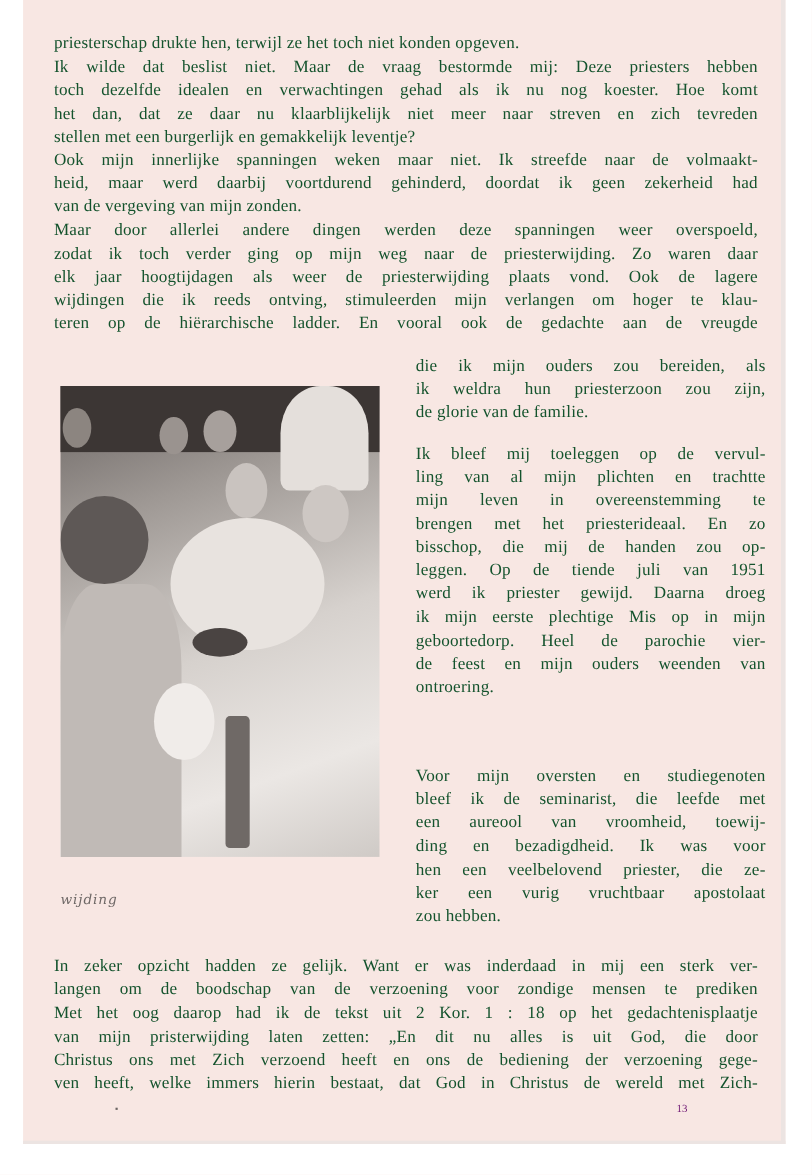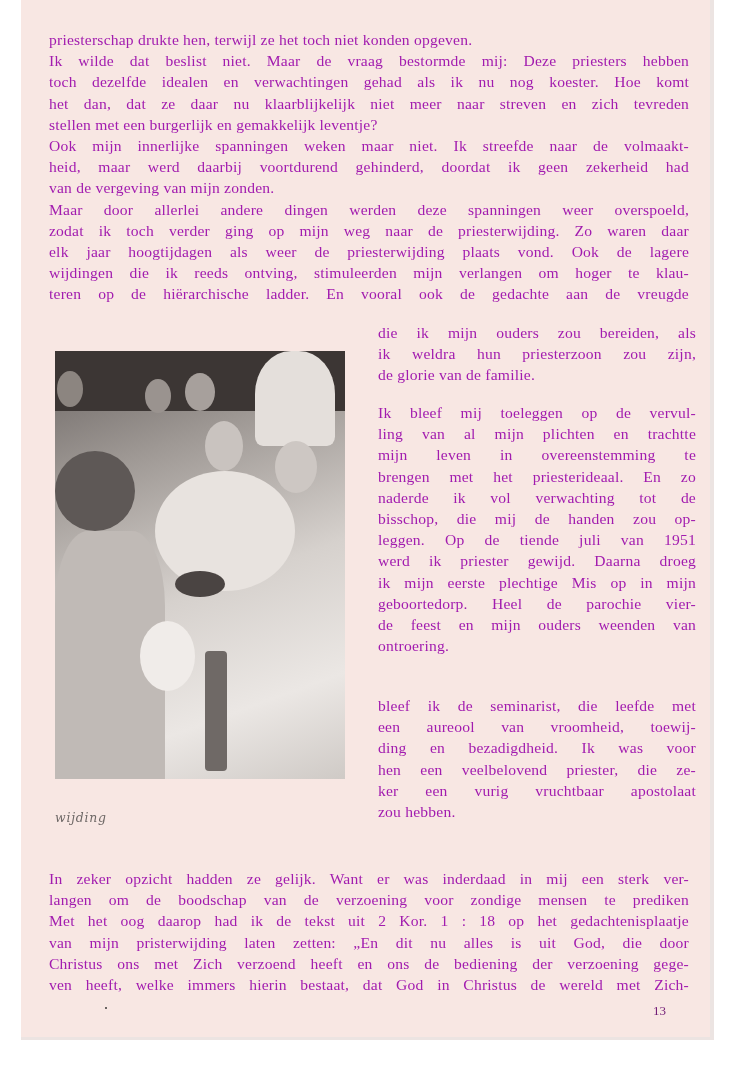--- a/index.html
+++ b/index.html
@@ -8,42 +8,42 @@
     font-family: "Liberation Serif", "DejaVu Serif", serif;
   }
   .page {
     position: absolute; left: 21px; top: 0; width: 693px; height: 1040px;
     background: #f8e7e3;
     border-right: 4px solid #ece4e2;
     border-bottom: 3px solid #ece4e2;
     box-sizing: border-box;
   }
   .text {
-    position: absolute; color: #a21caf;
+    position: absolute; color: #14532d;
     font-size: 15.6px; line-height: 21.2px; letter-spacing: 0.2px;
     text-align: justify;
   }
   .full { left: 28px; width: 640px; }
   .p-top { top: 29px; }
   .line { display: block; text-align: justify; text-align-last: justify; height: 21.2px; white-space: nowrap; }
   .line.last { text-align-last: left; }
   .right-col { left: 357px; width: 318px; }
   .photo {
     position: absolute; left: 34px; top: 351px; width: 290px; height: 428px;
     background: linear-gradient(160deg, #6a6462 0%, #9e9894 25%, #d6d1cd 55%, #ebe7e4 80%, #cfcac6 100%);
     overflow: hidden;
   }
   .photo .shape { position: absolute; border-radius: 50%; }
   .caption {
     position: absolute; left: 34px; top: 809px; width: 300px;
     font-family: "DejaVu Serif", serif; font-style: italic;
     font-size: 12.4px; line-height: 18px; color: #6e6866; letter-spacing: 0.8px;
   }
   .pagenum {
-    position: absolute; left: 632px; top: 1003px; font-size: 13px; color: #701a75;
+    position: absolute; left: 594px; top: 1003px; font-size: 10px; color: #701a75;
   }
   .dot { position: absolute; left: 84px; top: 1007px; width: 2px; height: 2px; background: #6a6462; }
 </style>
 </head>
 <body>
 
 <div class="page">
 
   <div class="text full p-top">
     <span class="line last">priesterschap drukte hen, terwijl ze het toch niet konden opgeven.</span>
@@ -65,31 +65,31 @@
     <span class="line">die ik mijn ouders zou bereiden, als</span>
     <span class="line">ik weldra hun priesterzoon zou zijn,</span>
     <span class="line last">de glorie van de familie.</span>
   </div>
 
   <div class="text right-col" style="top:402px;">
     <span class="line">Ik bleef mij toeleggen op de vervul-</span>
     <span class="line">ling van al mijn plichten en trachtte</span>
     <span class="line">mijn leven in overeenstemming te</span>
     <span class="line">brengen met het priesterideaal. En zo</span>
-    <span class="line">naderde ik vol verwachting tot de</span>
     <span class="line">bisschop, die mij de handen zou op-</span>
     <span class="line">leggen. Op de tiende juli van 1951</span>
     <span class="line">werd ik priester gewijd. Daarna droeg</span>
     <span class="line">ik mijn eerste plechtige Mis op in mijn</span>
     <span class="line">geboortedorp. Heel de parochie vier-</span>
     <span class="line">de feest en mijn ouders weenden van</span>
     <span class="line last">ontroering.</span>
   </div>
 
   <div class="text right-col" style="top:695px;">
+    <span class="line">Voor mijn oversten en studiegenoten</span>
     <span class="line">bleef ik de seminarist, die leefde met</span>
     <span class="line">een aureool van vroomheid, toewij-</span>
     <span class="line">ding en bezadigdheid. Ik was voor</span>
     <span class="line">hen een veelbelovend priester, die ze-</span>
     <span class="line">ker een vurig vruchtbaar apostolaat</span>
     <span class="line last">zou hebben.</span>
   </div>
 
   <div class="photo" title="Black-and-white photograph: a bishop in mitre anointing the hands of a newly ordained priest, with clergy looking on">
     <div class="shape" style="left:-10px; top:-30px; width:330px; height:90px; background:#3c3634; border-radius:0;"></div>

